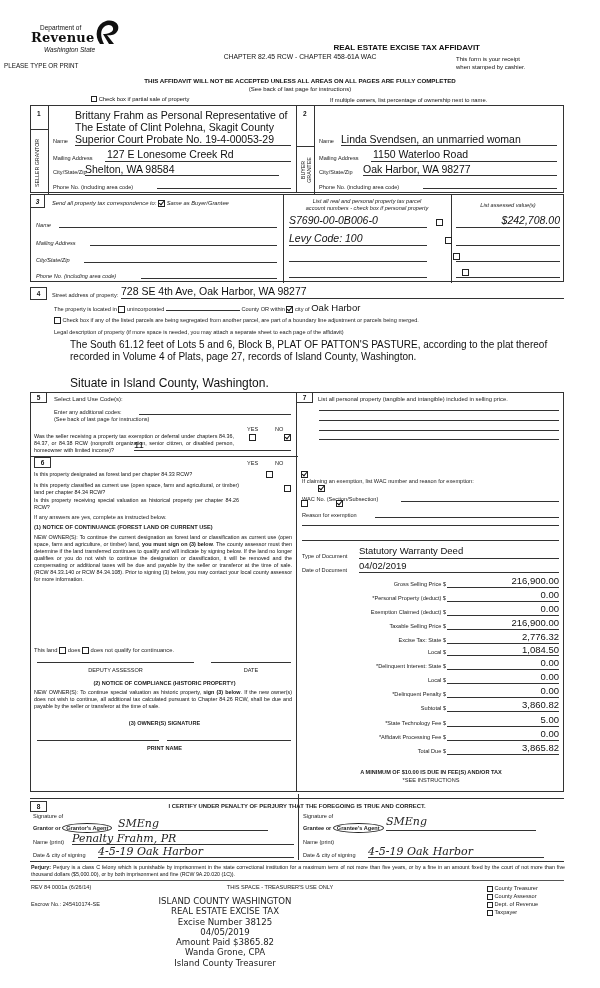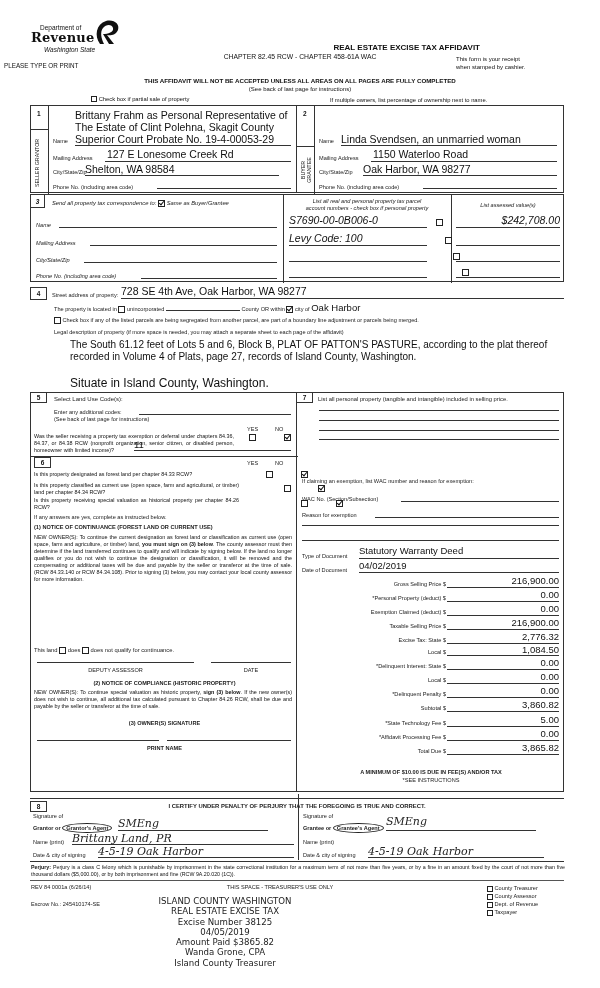--- a/index.html
+++ b/index.html
@@ -258,21 +258,21 @@
   <div class="secnum" style="left:0;top:2px;">8</div>
   <div class="abs lbl bold ctr" style="left:0;top:4px;width:534px;font-size:5.9px;">I CERTIFY UNDER PENALTY OF PERJURY THAT THE FOREGOING IS TRUE AND CORRECT.</div>
   <div class="abs" style="left:268px;top:-5px;height:66px;border-left:1px solid #333;"></div>
 
   <div class="abs lbl" style="left:3px;top:14px;">Signature of</div>
   <div class="abs lbl bold" style="left:3px;top:26px;">
     <span>Grantor or </span><span style="border:1px solid #222;border-radius:50%;padding:1px 3px;">Grantor's Agent</span>
   </div>
   <div class="abs sig line" style="left:88px;top:18px;width:150px;height:14px;">SMEng</div>
   <div class="abs lbl" style="left:3px;top:40px;">Name (print)</div>
-  <div class="abs sig line" style="left:42px;top:33px;width:222px;height:13px;">Brittany Land, PR</div>
+  <div class="abs sig line" style="left:42px;top:33px;width:222px;height:13px;">Penalty Frahm, PR</div>
   <div class="abs lbl" style="left:3px;top:53px;">Date &amp; city of signing</div>
   <div class="abs sig line" style="left:68px;top:46px;width:196px;height:13px;">4-5-19  Oak Harbor</div>
 
   <div class="abs lbl" style="left:273px;top:14px;">Signature of</div>
   <div class="abs lbl bold" style="left:273px;top:26px;">
     <span>Grantee or </span><span style="border:1px solid #222;border-radius:50%;padding:1px 3px;">Grantee's Agent</span>
   </div>
   <div class="abs sig line" style="left:356px;top:16px;width:150px;height:16px;">SMEng</div>
   <div class="abs lbl" style="left:273px;top:40px;">Name (print)</div>
   <div class="abs lbl" style="left:273px;top:53px;">Date &amp; city of signing</div>

